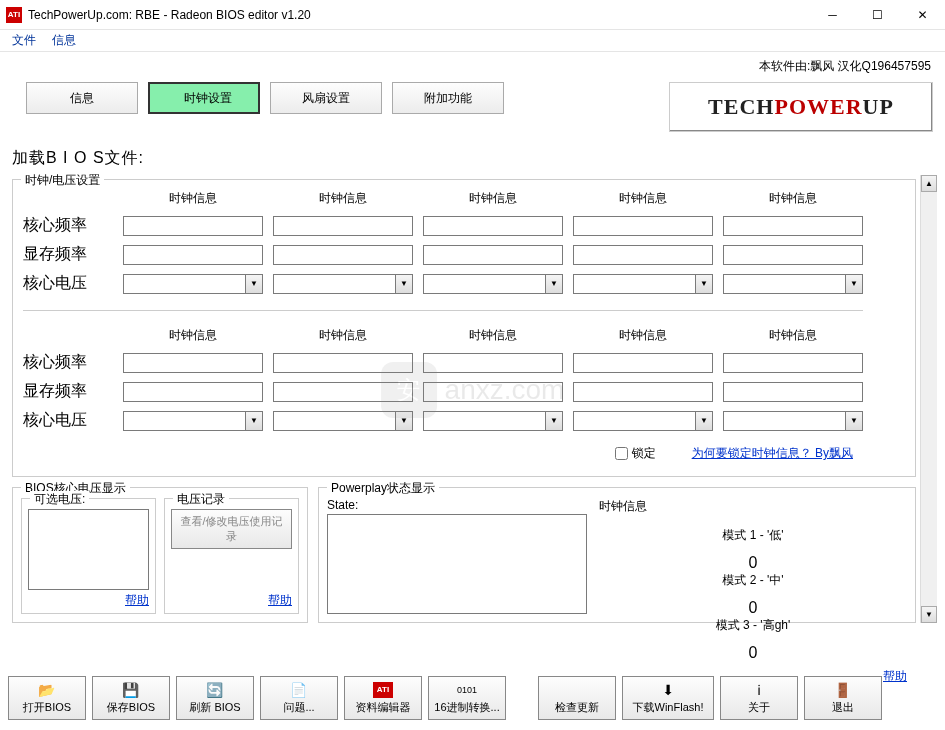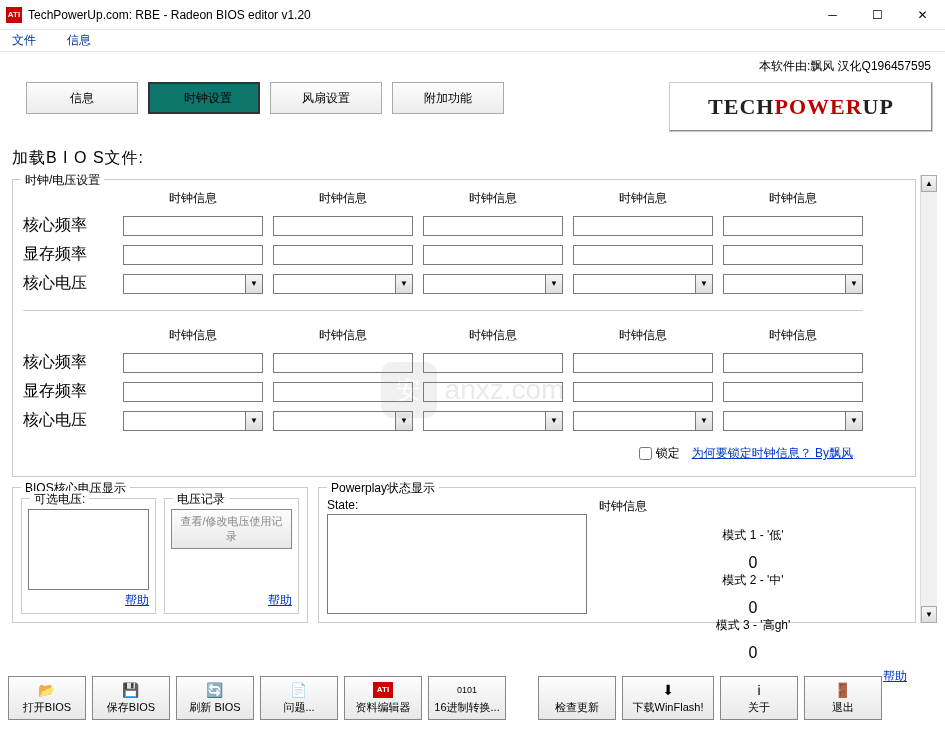--- a/index.html
+++ b/index.html
@@ -2,47 +2,47 @@
 <html><head>
 <meta charset="utf-8">
 <style>
 * { box-sizing: border-box; margin: 0; padding: 0; }
 body { font-family: "Microsoft YaHei", "SimSun", Tahoma, sans-serif; font-size: 12px; background: #fff; width: 945px; height: 730px; overflow: hidden; position: relative; }
 .titlebar { height: 30px; background: #fff; display: flex; align-items: center; padding: 0 0 0 6px; border-bottom: 1px solid #e5e5e5; }
 .titlebar-icon { width: 16px; height: 16px; background: #c00; margin-right: 6px; display: inline-flex; align-items: center; justify-content: center; color: #fff; font-size: 8px; font-weight: bold; }
 .titlebar-title { flex: 1; font-size: 12px; color: #000; }
 .win-controls { display: flex; }
 .win-btn { width: 45px; height: 30px; display: flex; align-items: center; justify-content: center; color: #000; cursor: pointer; }
-.menubar { height: 22px; display: flex; align-items: center; padding: 0 4px; border-bottom: 1px solid #e5e5e5; color: #003399; gap: 15px; }
+.menubar { height: 22px; display: flex; align-items: center; padding: 0 4px; border-bottom: 1px solid #e5e5e5; color: #003399; }
 .menubar span { padding: 2px 8px; cursor: pointer; }
 .content { position: relative; padding: 6px 8px; height: 676px; }
 .credit { position: absolute; top: 6px; right: 14px; font-size: 12px; color: #000; }
 .toprow { display: flex; align-items: flex-start; margin-top: 24px; gap: 0; }
 .tabs { display: flex; gap: 10px; margin-left: 18px; }
 .tab { width: 112px; height: 32px; border: 1px solid #aaa; background: linear-gradient(#fdfdfd,#ececec); display: flex; align-items: center; justify-content: center; cursor: pointer; font-size: 12px; }
-.tab.active { border: 2px solid #333; background: #0f766e; padding-left: 8px; }
+.tab.active { border: 2px solid #333; background: #86efac; padding-left: 8px; }
 .logo-box { margin-left: auto; width: 264px; height: 50px; border: 1px solid #ccc; box-shadow: inset -1px -1px #888,inset 1px 1px #fff; display: flex; align-items: center; justify-content: center; background: #fff; margin-right: 4px; }
 .logo-text { font-size: 22px; font-weight: bold; letter-spacing: 1px; font-family: Liberation Serif, serif; }
 .logo-tech { color: #222; }
 .logo-power { color: #b00; }
 .logo-up { color: #222; }
 .file-label { margin: 16px 0 6px 4px; font-size: 16px; font-weight: normal; letter-spacing: 1px; }
 .scroll-area { display: flex; justify-content: space-between; }
 .main-pane { flex: 1; }
 .group { border: 1px solid #ccc; margin: 4px 0 10px 4px; padding: 10px 10px 14px 10px; position: relative; }
 .group-title { position: absolute; top: -8px; left: 8px; background: #fff; padding: 0 4px; font-size: 12px; }
 .clock-table { display: grid; grid-template-columns: 90px repeat(5, 140px); gap: 8px 10px; align-items: center; }
 .col-head { text-align: center; font-size: 12px; }
 .row-label { font-size: 16px; }
 .txt-in { width: 100%; height: 20px; border: 1px solid #7a7a7a; background: #fff; padding: 0 2px; font-size: 12px; }
 .combo { display: flex; }
 .combo .txt-in { flex: 1; }
 .combo-btn { width: 17px; height: 20px; border: 1px solid #7a7a7a; border-left: 0; background: linear-gradient(#f5f5f5,#ddd); display: flex; align-items: center; justify-content: center; cursor: pointer; font-size: 8px; }
 .divider { grid-column: 1 / -1; border-top: 1px solid #ccc; margin: 8px 0; }
-.lockrow { grid-column: 1 / -1; display: flex; align-items: center; justify-content: flex-end; gap: 12px; padding-right: 10px; margin-top: 6px; }
+.lockrow { grid-column: 1 / -1; display: flex; align-items: center; justify-content: flex-end; gap: 36px; padding-right: 10px; margin-top: 6px; }
 .chk { display: flex; align-items: center; gap: 4px; }
 .link { color: #0033cc; text-decoration: underline; cursor: pointer; }
 .lower-row { display: flex; gap: 10px; margin: 4px 0 0 4px; }
 .group-sm { border: 1px solid #ccc; padding: 10px 8px 8px 8px; position: relative; }
 .volt-group { width: 296px; height: 136px; display: flex; gap: 8px; }
 .volt-sub { border: 1px solid #ccc; position: relative; padding: 10px 6px 4px 6px; flex: 1; display: flex; flex-direction: column; }
 .listbox { border: 1px solid #7a7a7a; background: #fff; flex: 1; }
 .btn { border: 1px solid #888; background: linear-gradient(#fdfdfd,#e8e8e8); padding: 4px 6px; font-size: 11px; cursor: pointer; text-align: center; color: #888; }
 .help-link { color: #0033cc; text-decoration: underline; font-size: 12px; text-align: right; margin-top: 2px; cursor: pointer; }
 .pp-group { flex: 1; height: 136px; }

